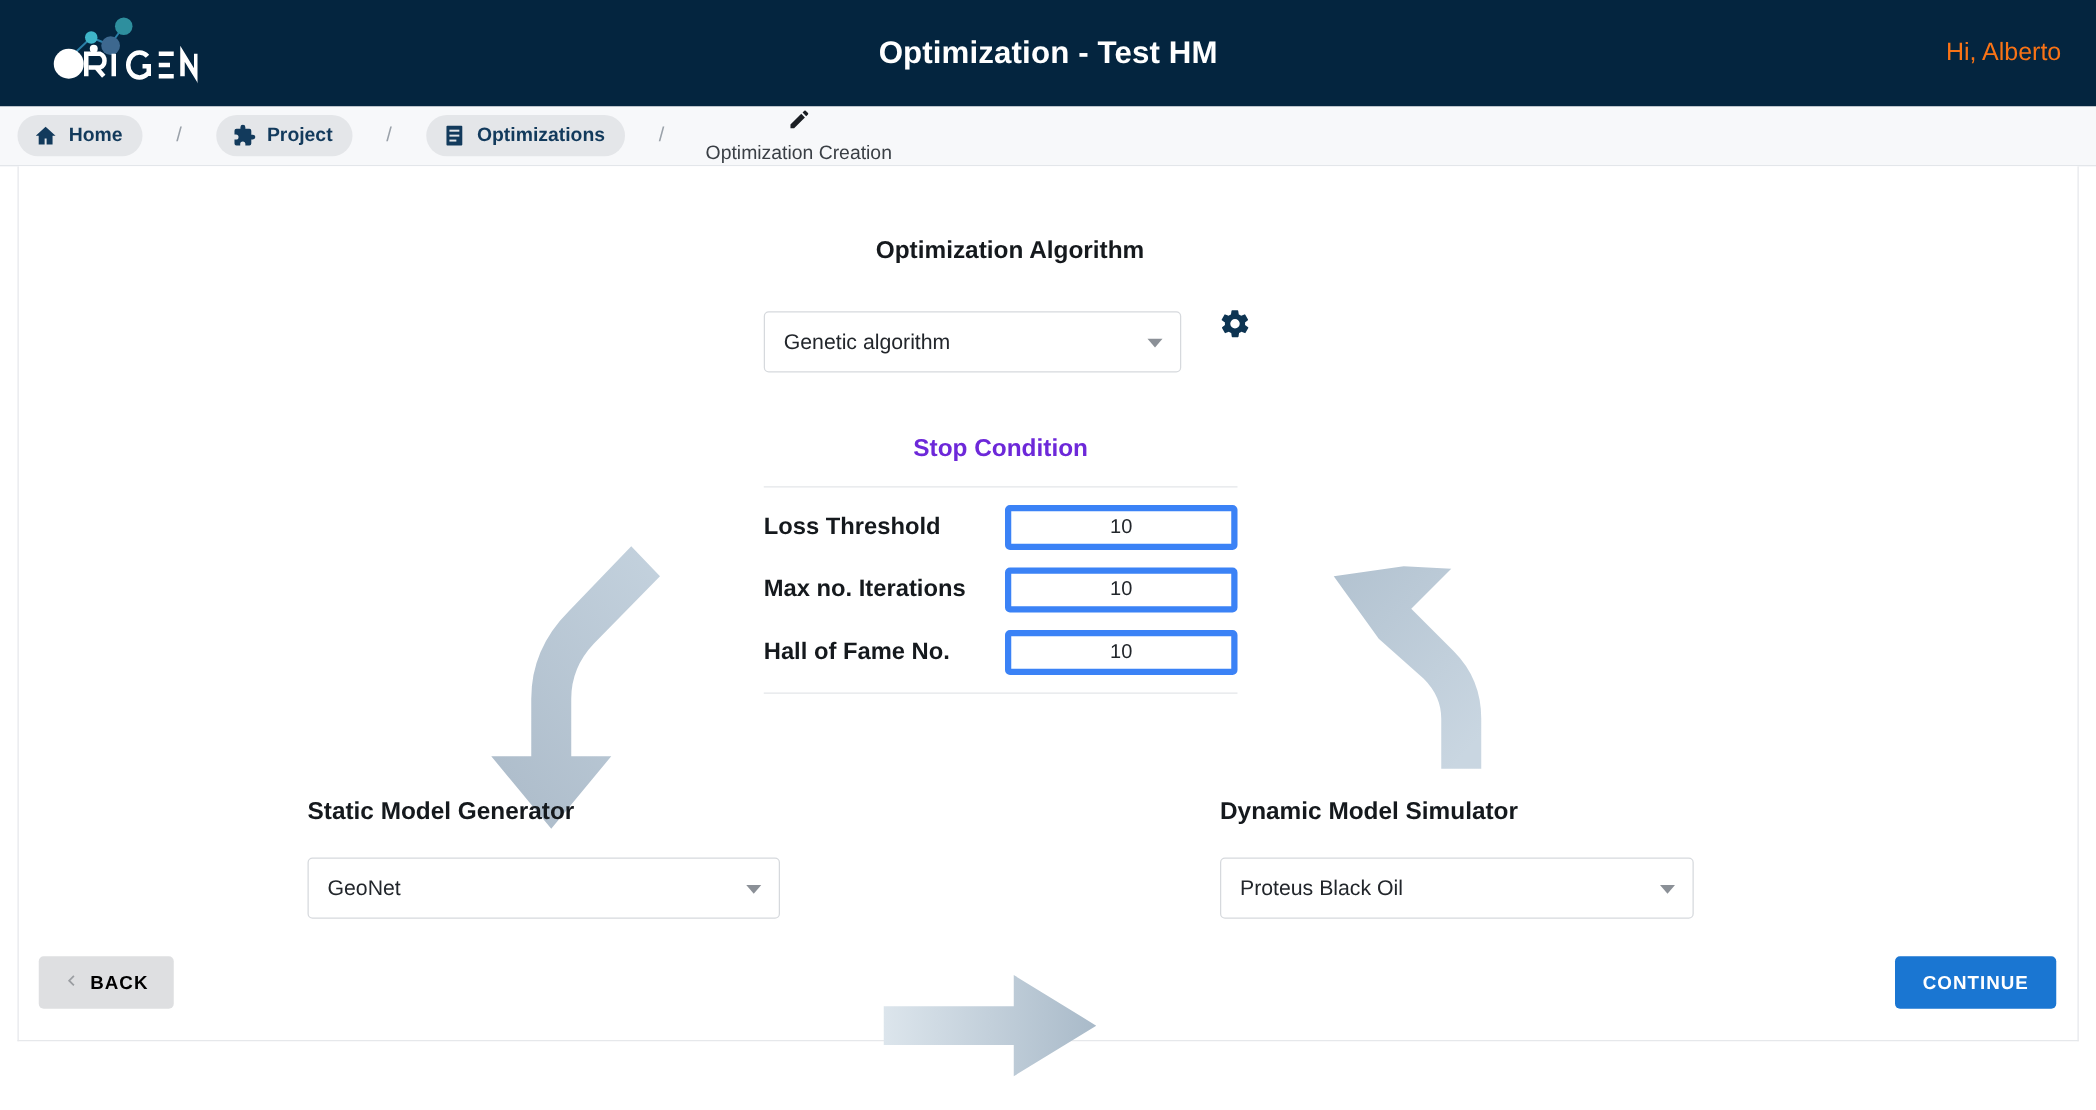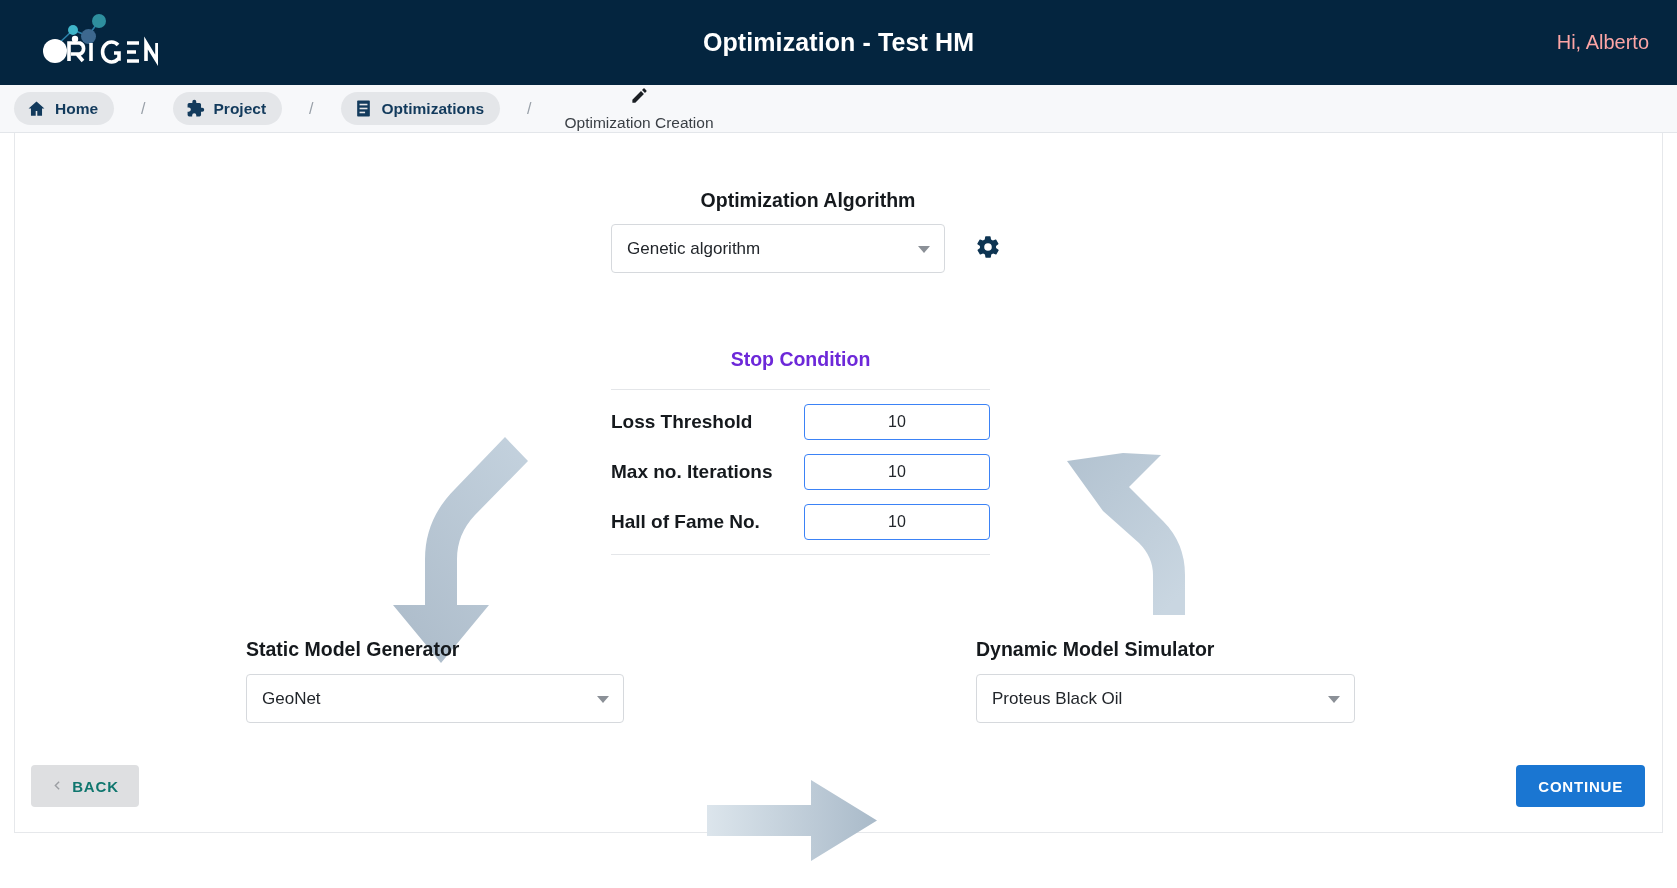--- a/index.html
+++ b/index.html
@@ -33,21 +33,21 @@
     left: 0; right: 0;
     text-align: center;
     color: #ffffff;
     font-size: 25px;
     font-weight: bold;
     letter-spacing: 0.1px;
   }
   .header-user {
     position: absolute;
     right: 28px;
-    color: #fca5a5;
+    color: #f97316;
     font-size: 20px;
   }
 
   
   .breadcrumb-bar {
     height: 48px;
     background: #f7f8fa;
     border-bottom: 1px solid #e3e6ea;
     display: flex;
     align-items: center;
@@ -113,20 +113,21 @@
     position: relative;
     background: #ffffff;
     border: 1px solid #d6d9dd;
     border-radius: 4px;
     height: 49px;
     display: flex;
     align-items: center;
     padding: 0 38px 0 15px;
     font-size: 17px;
     color: #22262b;
+    margin-top: 25px;
   }
   .select-box .caret {
     position: absolute;
     right: 14px;
     top: 50%;
     margin-top: -3px;
     width: 0; height: 0;
     border-left: 6px solid transparent;
     border-right: 6px solid transparent;
     border-top: 7px solid #8b9097;
@@ -163,21 +164,21 @@
   }
   .stop-row:last-child { margin-bottom: 2px; }
   .stop-label {
     font-size: 19px;
     font-weight: bold;
     color: #15191d;
   }
   .num-input {
     width: 186px;
     height: 36px;
-    border: 1px solid #3b82f6;
+    border: 5px solid #3b82f6;
     border-radius: 4px;
     text-align: center;
     font-family: "Liberation Sans", sans-serif;
     font-size: 16px;
     color: #22262b;
     background: #fff;
   }
 
   
   .model-block { position: absolute; }
@@ -191,21 +192,21 @@
   
   .btn-back {
     position: absolute;
     left: 16px;
     top: 632px;
     width: 108px;
     height: 42px;
     background: #dedfe1;
     border: none;
     border-radius: 4px;
-    color: #0f766e;
+    color: #000000;
     font-size: 15px;
     font-weight: bold;
     letter-spacing: 0.8px;
     display: flex;
     align-items: center;
     justify-content: center;
     gap: 8px;
     font-family: "Liberation Sans", sans-serif;
   }
   .btn-continue {

